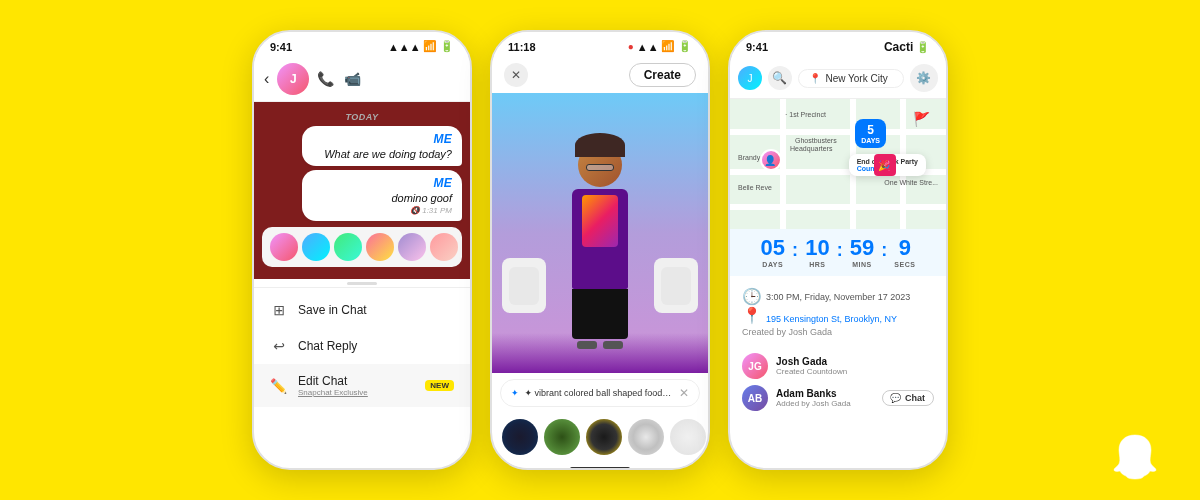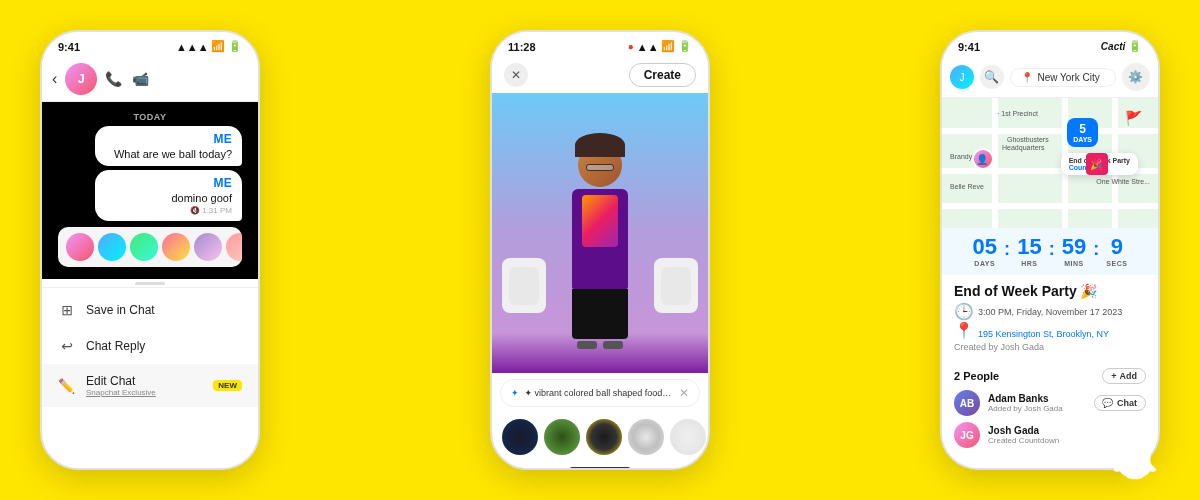--- a/index.html
+++ b/index.html
@@ -9,23 +9,23 @@
       background: #FFE600;
       font-family: -apple-system, BlinkMacSystemFont, 'Segoe UI', sans-serif;
       display: flex;
       align-items: center;
       justify-content: center;
       overflow: hidden;
       position: relative;
     }
     .phones-container {
       display: flex;
-      gap: 30px;
+      gap: 18px;
       align-items: center;
-      justify-content: space-between;
+      justify-content: center;
       width: 100%;
       padding: 20px 40px;
     }
     .phone {
       background: #fff;
       border-radius: 38px;
       overflow: hidden;
       position: relative;
       box-shadow: 0 8px 32px rgba(0,0,0,0.18);
       border: 2px solid #e0e0e0;
@@ -344,27 +344,27 @@
 
     <div class="chat-header">
       <span class="back-arrow">‹</span>
       <div class="avatar-circle">J</div>
       <div class="chat-header-icons">
         <span>📞</span>
         <span>📹</span>
       </div>
     </div>
 
-    <div style="background:#000000; padding: 6px 16px;">
+    <div style="background:#7f1d1d; padding: 6px 8px; font-style: italic;">
       <div class="today-label">TODAY</div>
 
       <div style="text-align:right; margin-bottom:4px;">
         <div class="chat-bubble-me">
           <div class="bubble-label">ME</div>
-          <div>What are we ball today?</div>
+          <div>What are we doing today?</div>
         </div>
       </div>
 
 
       <div style="text-align:right; margin-bottom:4px;">
         <div class="chat-bubble-me">
           <div class="bubble-label">ME</div>
           <div>domino goof</div>
           <div class="message-time">🔇 1:31 PM</div>
         </div>
@@ -406,21 +406,21 @@
         
         
       </div>
 
     </div>
   </div>
 
   <div class="phone phone-2">
 
     <div class="status-bar">
-      <span>11:28</span>
+      <span>11:18</span>
       <div class="status-icons">
         <span style="color:#e53935;font-size:10px;">●</span>
         <span>▲▲</span>
         <span>📶</span>
         <span>🔋</span>
       </div>
     </div>
 
     <div class="phone2-header">
       <div class="close-btn">✕</div>
@@ -482,21 +482,21 @@
     <div style="display:flex;justify-content:center;padding:6px 0;background:#fff;">
       <div style="width:60px;height:4px;background:#333;border-radius:2px;"></div>
     </div>
   </div>
 
   <div class="phone phone-3">
 
     <div class="status-bar">
       <span>9:41</span>
       <div class="status-icons">
-        <span style="font-size:10px;font-style:italic;">Cacti</span>
+        <span style="font-size:12px;">Cacti</span>
         <span>🔋</span>
       </div>
     </div>
 
     <div class="map-header">
       <div style="width:24px;height:24px;border-radius:50%;background:linear-gradient(135deg,#4facfe,#00f2fe);display:flex;align-items:center;justify-content:center;font-size:10px;color:#fff;">J</div>
       <div style="width:24px;height:24px;border-radius:50%;background:#f0f0f0;display:flex;align-items:center;justify-content:center;font-size:12px;">🔍</div>
       <div class="map-search">
         <span>📍</span>
         <span>New York City</span>
@@ -537,76 +537,68 @@
       <div style="position:absolute;right:50px;top:55px;width:22px;height:22px;background:#e91e63;border-radius:4px;display:flex;align-items:center;justify-content:center;font-size:10px;color:#fff;font-weight:800;">🎉</div>
     </div>
 
     <div class="timer-section">
       <div class="timer-unit">
         <div class="timer-num">05</div>
         <div class="timer-label">DAYS</div>
       </div>
       <div class="timer-sep">:</div>
       <div class="timer-unit">
-        <div class="timer-num">15</div>
+        <div class="timer-num">10</div>
         <div class="timer-label">HRS</div>
       </div>
       <div class="timer-sep">:</div>
       <div class="timer-unit">
         <div class="timer-num">59</div>
         <div class="timer-label">MINS</div>
       </div>
       <div class="timer-sep">:</div>
       <div class="timer-unit">
         <div class="timer-num">9</div>
         <div class="timer-label">SECS</div>
       </div>
     </div>
 
     <div class="event-details">
-      <div class="event-title">End of Week Party 🎉</div>
       <div class="event-meta">
         <span>🕒</span>
         <span class="event-meta-text">3:00 PM, Friday, November 17 2023</span>
       </div>
       <div style="display:flex;align-items:center;gap:4px;">
         <span>📍</span>
         <span class="event-location">195 Kensington St, Brooklyn, NY</span>
       </div>
       <div class="event-created">Created by Josh Gada</div>
     </div>
 
     <div class="people-section">
-      <div class="people-header">
-        <span class="people-count">2 People</span>
-        <div class="add-btn">
-          <span>+</span>
-          <span>Add</span>
+
+      <div class="person-row">
+        <div class="person-avatar" style="background:linear-gradient(135deg,#f093fb,#f5576c);">JG</div>
+        <div class="person-info">
+          <div class="person-name">Josh Gada</div>
+          <div class="person-sub">Created Countdown</div>
         </div>
       </div>
 
       <div class="person-row">
         <div class="person-avatar" style="background:linear-gradient(135deg,#667eea,#764ba2);">AB</div>
         <div class="person-info">
           <div class="person-name">Adam Banks</div>
           <div class="person-sub">Added by Josh Gada</div>
         </div>
         <div class="chat-action-btn">
           <span>💬</span>
           <span>Chat</span>
         </div>
       </div>
-
-      <div class="person-row">
-        <div class="person-avatar" style="background:linear-gradient(135deg,#f093fb,#f5576c);">JG</div>
-        <div class="person-info">
-          <div class="person-name">Josh Gada</div>
-          <div class="person-sub">Created Countdown</div>
-        </div>
-      </div>
     </div>
   </div>
 
 </div>
 
 <div class="snapchat-logo">
   <svg viewBox="0 0 100 100" xmlns="http://www.w3.org/2000/svg">
     <path d="M50 10 C30 10, 18 22, 18 40 C18 50, 22 60, 18 68 C14 74, 8 76, 8 80 C8 82, 12 84, 20 82 C22 86, 26 90, 32 92 C34 96, 40 98, 50 98 C60 98, 66 96, 68 92 C74 90, 78 86, 80 82 C88 84, 92 82, 92 80 C92 76, 86 74, 82 68 C78 60, 82 50, 82 40 C82 22, 70 10, 50 10 Z" fill="white" stroke="white"></path>
   </svg>
 </div>

